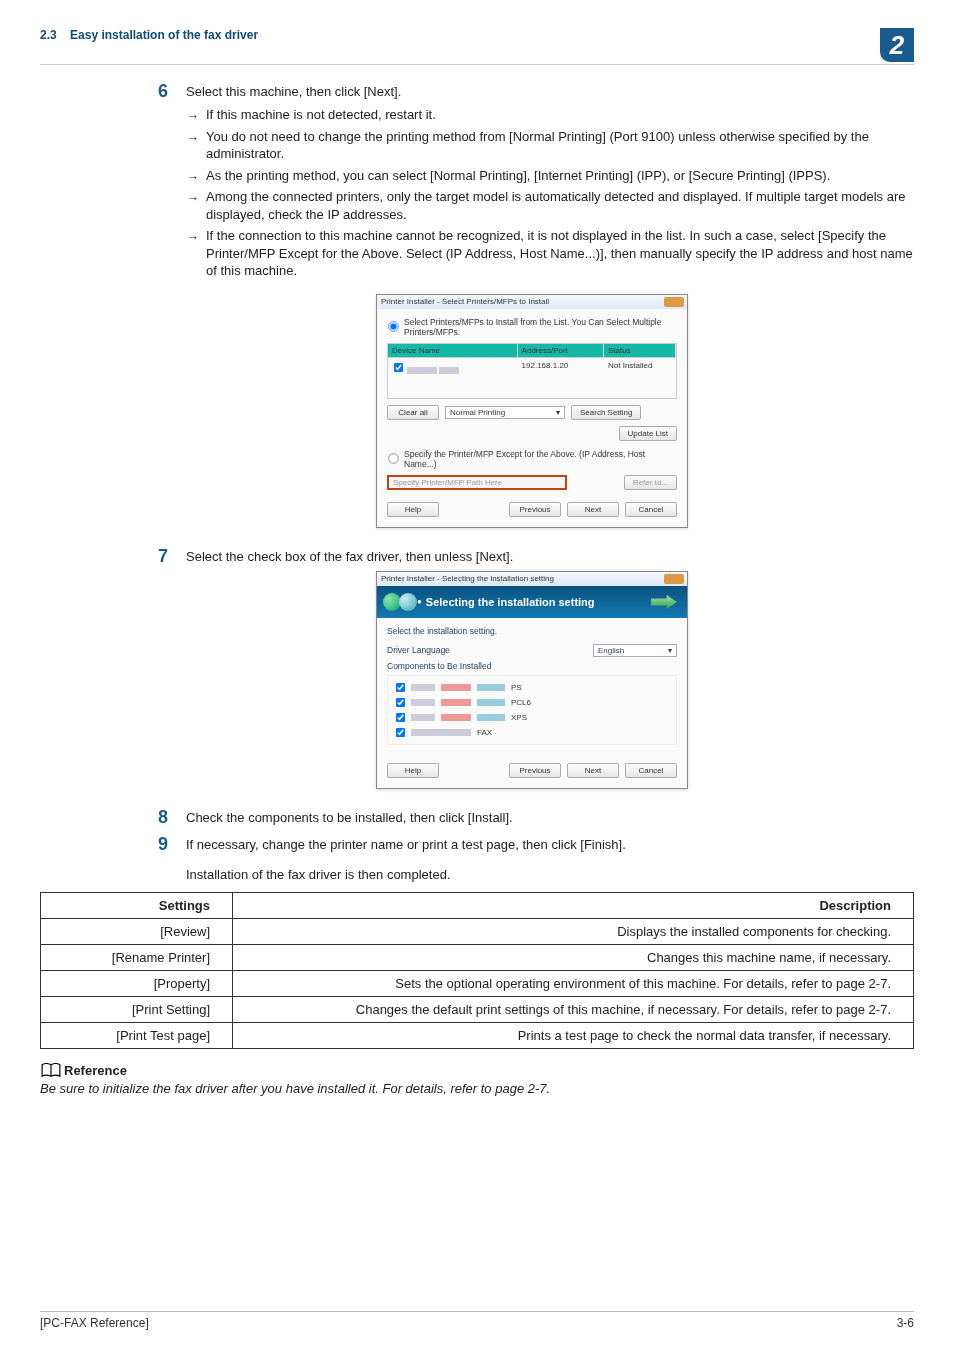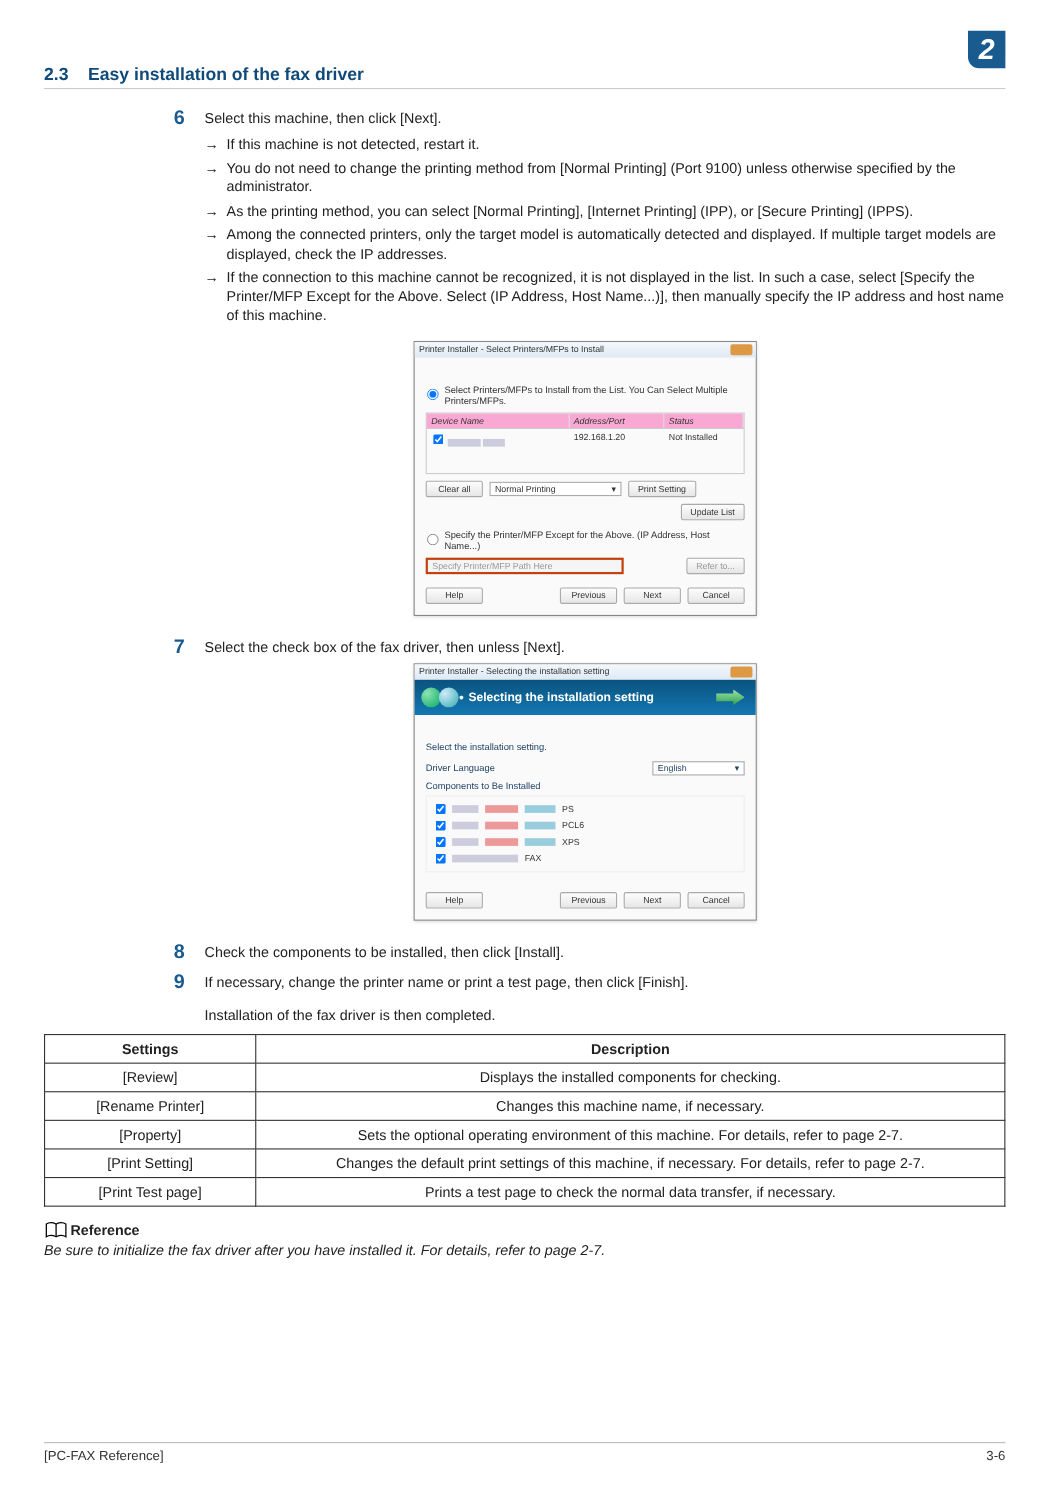--- a/index.html
+++ b/index.html
@@ -1,54 +1,54 @@
 <!DOCTYPE html>
 <html><head>
 <meta charset="utf-8">
 <style>
   * { box-sizing: border-box; margin: 0; padding: 0; }
   body { font-family: Arial, Helvetica, sans-serif; font-size: 12.5px; color: #222; background: #fff; width: 954px; margin: 0 auto; padding: 28px 40px 30px 40px; position: relative; min-height: 1350px; }
   .header-row { display: flex; justify-content: space-between; align-items: flex-start; border-bottom: 1px solid #ccc; padding-bottom: 2px; margin-bottom: 16px; }
-  .sect-header { color: #104a7a; font-weight: bold; font-size: 16px; margin-top: 32px; }
+  .sect-header { color: #104a7a; font-weight: bold; font-size: 12px; }
   .chapnum { font-style: italic; font-weight: bold; font-size: 26px; color: #fff; background: #195b8f; width: 34px; height: 34px; border-radius: 0 0 0 10px; text-align: center; line-height: 30px; padding-top: 2px; }
   .content { padding-left: 110px; padding-right: 0; }
   .step-row { display: flex; gap: 18px; margin-bottom: 6px; }
   .stepnum { color: #195b8f; font-weight: bold; font-size: 18px; min-width: 18px; text-align: right; line-height: 1; padding-top: 1px; }
   .steptxt { flex: 1; font-size: 13px; padding-top: 3px; }
   ul.arrows { list-style: none; margin: 4px 0 14px 36px; }
   ul.arrows li { position: relative; padding-left: 20px; margin-bottom: 4px; font-size: 13px; line-height: 1.35; }
   ul.arrows li::before { content: "→"; position: absolute; left: 0; top: 0; font-weight: bold; }
   .dlg { width: 312px; margin: 6px auto 18px auto; border: 1px solid #888; font-size: 9px; color: #333; background: #fafafa; box-shadow: 0 1px 3px rgba(0,0,0,0.15); }
   .dlg-titlebar { background: linear-gradient(#f4f8fc,#dee9f4); height: 14px; display: flex; align-items: center; padding: 0 4px; font-size: 8px; color: #333; position: relative; }
   .dlg-titlebar .close { position: absolute; right: 3px; top: 2px; width: 20px; height: 10px; background: #d94; border-radius: 2px; }
   .dlg-banner { background: linear-gradient(#0a527e,#1378b2); color: #fff; font-weight: bold; font-size: 11px; height: 32px; display: flex; align-items: center; padding-left: 40px; position: relative; }
   .dlg-banner .g1, .dlg-banner .g2 { position: absolute; left: 6px; width: 18px; height: 18px; border-radius: 50%; background: radial-gradient(circle at 30% 30%, #8fe3b0, #0a6); top: 7px; }
   .dlg-banner .g2 { left: 22px; background: radial-gradient(circle at 30% 30%, #cfeaff, #3aa); }
   .dlg-banner .arrow { margin-left: auto; margin-right: 10px; width: 26px; height: 14px; background: linear-gradient(#9fe2a7,#2ea04b); clip-path: polygon(0 25%, 60% 25%, 60% 0, 100% 50%, 60% 100%, 60% 75%, 0 75%); }
-  .dlg-body { padding: 24px 10px 10px 10px; }
+  .dlg-body { padding: 8px 10px 10px 10px; }
   .radio-row { font-size: 8.5px; margin-bottom: 6px; display: flex; align-items: center; gap: 4px; }
   .radio-row input { transform: scale(0.8); }
   .mini-table { width: 100%; border: 1px solid #ccc; height: 56px; font-size: 8px; }
-  .mini-th { background: #f9a8d4; border-bottom: 1px solid #ccc; display: flex; font-style: italic; }
+  .mini-th { background: #14b8a6; border-bottom: 1px solid #ccc; display: flex; }
   .mini-th div { padding: 2px 4px; border-right: 1px solid #ddd; }
   .mini-tr { display: flex; padding: 2px 0; }
   .mini-tr div { padding: 1px 4px; }
   .btn { display: inline-block; border: 1px solid #aaa; background: linear-gradient(#fdfdfd,#e6e6e6); font-size: 8px; padding: 2px 8px; border-radius: 2px; color: #333; min-width: 52px; text-align: center; }
   .btn.dis { color: #999; }
   .btn-row { display: flex; gap: 6px; align-items: center; margin-top: 6px; flex-wrap: wrap; }
   .pathbox { border: 2px solid #c2410c; height: 15px; width: 180px; font-size: 8px; color: #999; padding: 1px 4px; background: #f5f5f5; }
   .sel { border: 1px solid #aaa; font-size: 8px; padding: 1px 4px; background: #fff; width: 84px; display: inline-flex; justify-content: space-between; align-items: center; }
   .sel::after { content: "▾"; font-size: 8px; }
   .sel.wide { width: 120px; text-align: right; }
   .comp-list { border: none; margin-top: 4px; }
   .comp-list div { font-size: 8px; padding: 1px 0; display: flex; align-items: center; gap: 4px; }
   .comp-list input { transform: scale(0.7); }
   .bar { display: inline-block; height: 7px; background: #ccd; margin-right: 2px; }
   table.desc { width: 100%; border-collapse: collapse; margin: 10px 0 14px 0; font-size: 13px; }
-  table.desc th, table.desc td { border: 1px solid #333; padding: 5px 22px; text-align: center; vertical-align: top; }
+  table.desc th, table.desc td { border: 1px solid #333; padding: 5px 22px; text-align: right; vertical-align: top; }
   table.desc th { font-weight: bold; }
   .ref-row { display: flex; align-items: center; gap: 2px; margin-top: 6px; }
   .ref-icon { width: 22px; height: 16px; }
   .ref-icon svg { width: 100%; height: 100%; }
   .ref-lbl { font-weight: bold; font-size: 13px; }
   .ref-txt { font-style: italic; font-size: 13px; margin-top: 2px; }
   .footer { position: absolute; bottom: 20px; left: 40px; right: 40px; border-top: 1px solid #bbb; padding-top: 4px; font-size: 12px; color: #333; display: flex; justify-content: space-between; }
 </style>
 </head>
 <body>
@@ -93,21 +93,21 @@
         </div>
         <div class="mini-tr">
           <div style="width:45%"><input type="checkbox" checked="" style="transform: scale(0.7);"> <span class="bar" style="width:30px"></span><span class="bar" style="width:20px"></span></div>
           <div style="width:30%">192.168.1.20</div>
           <div style="width:25%">Not Installed</div>
         </div>
       </div>
       <div class="btn-row">
         <span class="btn">Clear all</span>
         <span class="sel wide">Normal Printing</span>
-        <span class="btn">Print Setting</span>
+        <span class="btn">Search Setting</span>
         <span class="btn" style="margin-left:auto">Update List</span>
       </div>
       <div class="radio-row" style="margin-top:8px">
         <input type="radio" style="">
         <span>Specify the Printer/MFP Except for the Above. (IP Address, Host Name...)</span>
       </div>
       <div class="btn-row">
         <span class="pathbox">Specify Printer/MFP Path Here</span>
         <span class="btn dis" style="margin-left:auto">Refer to...</span>
       </div>

